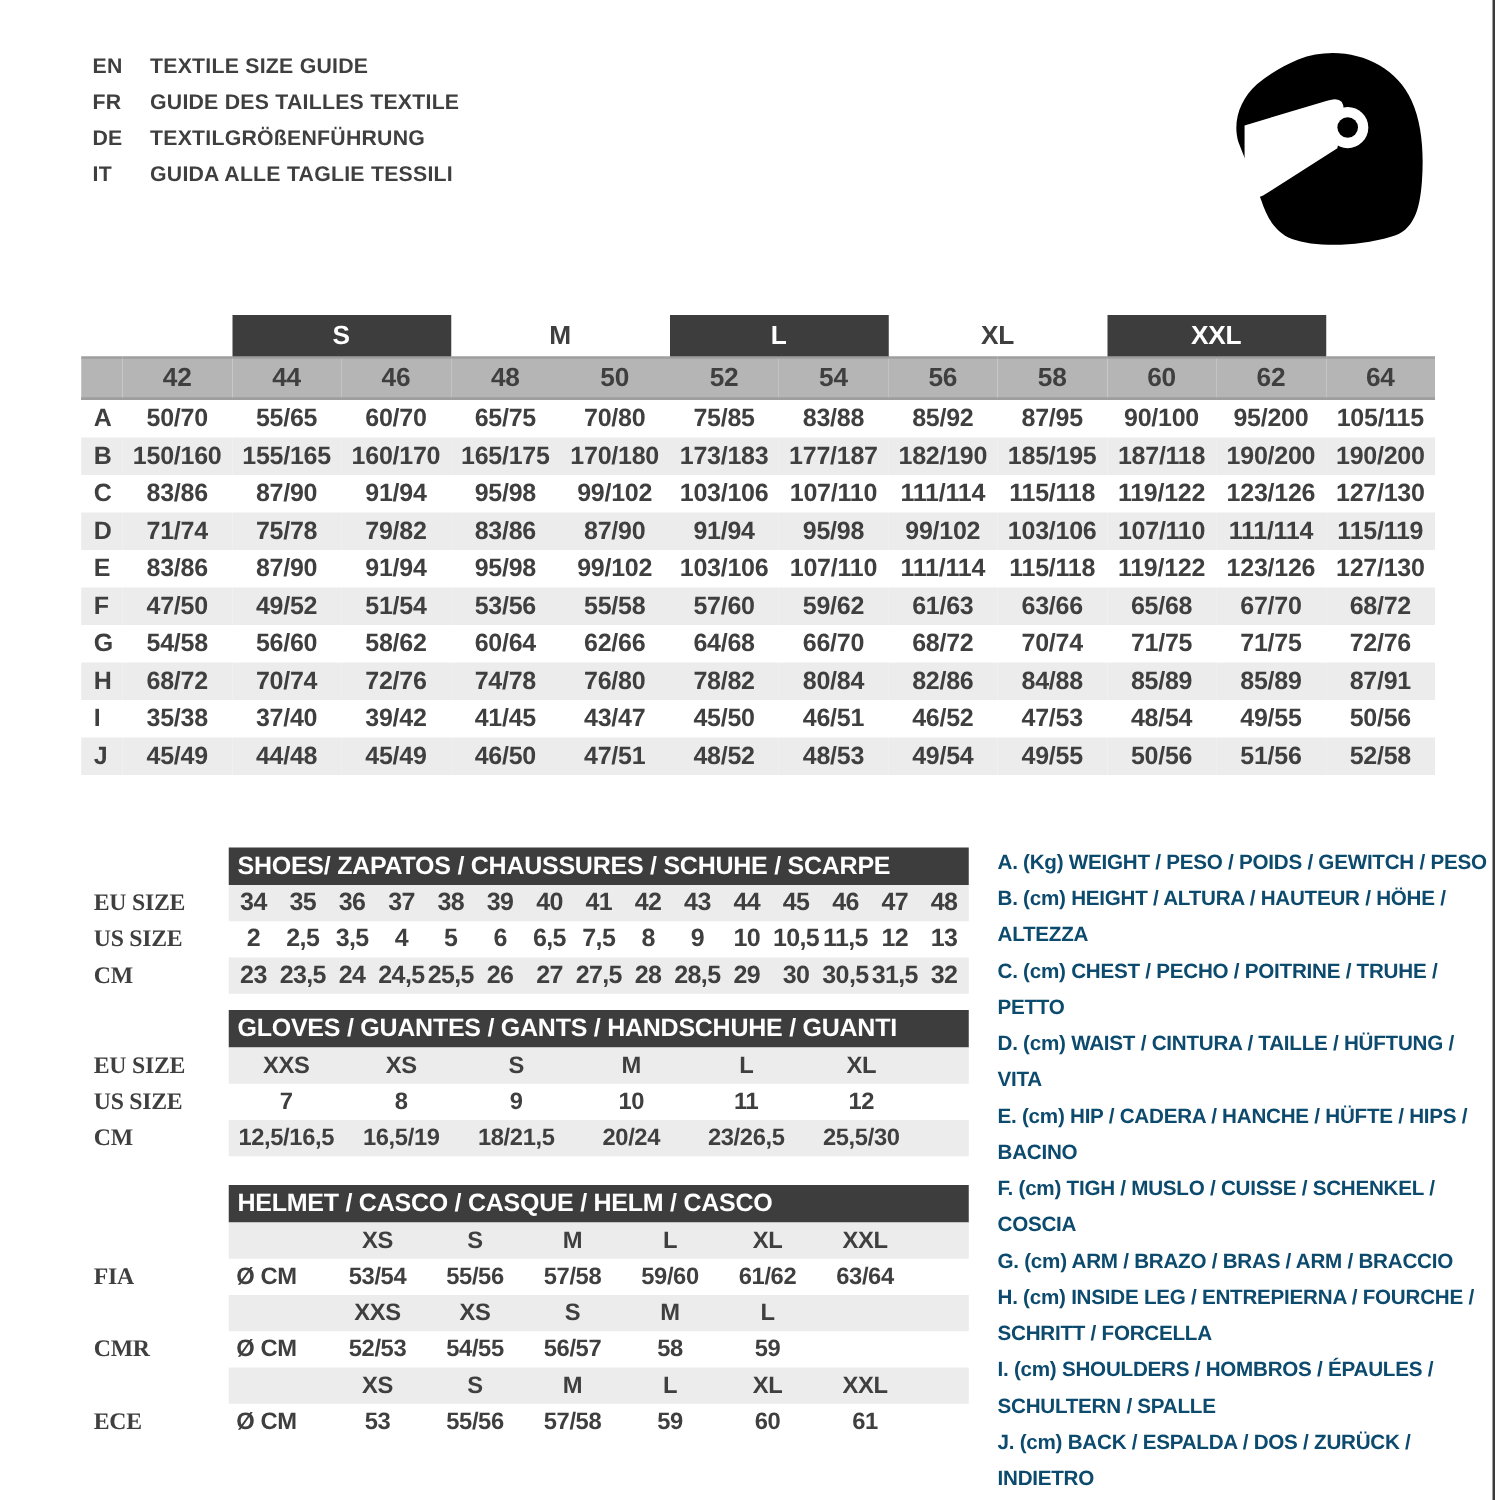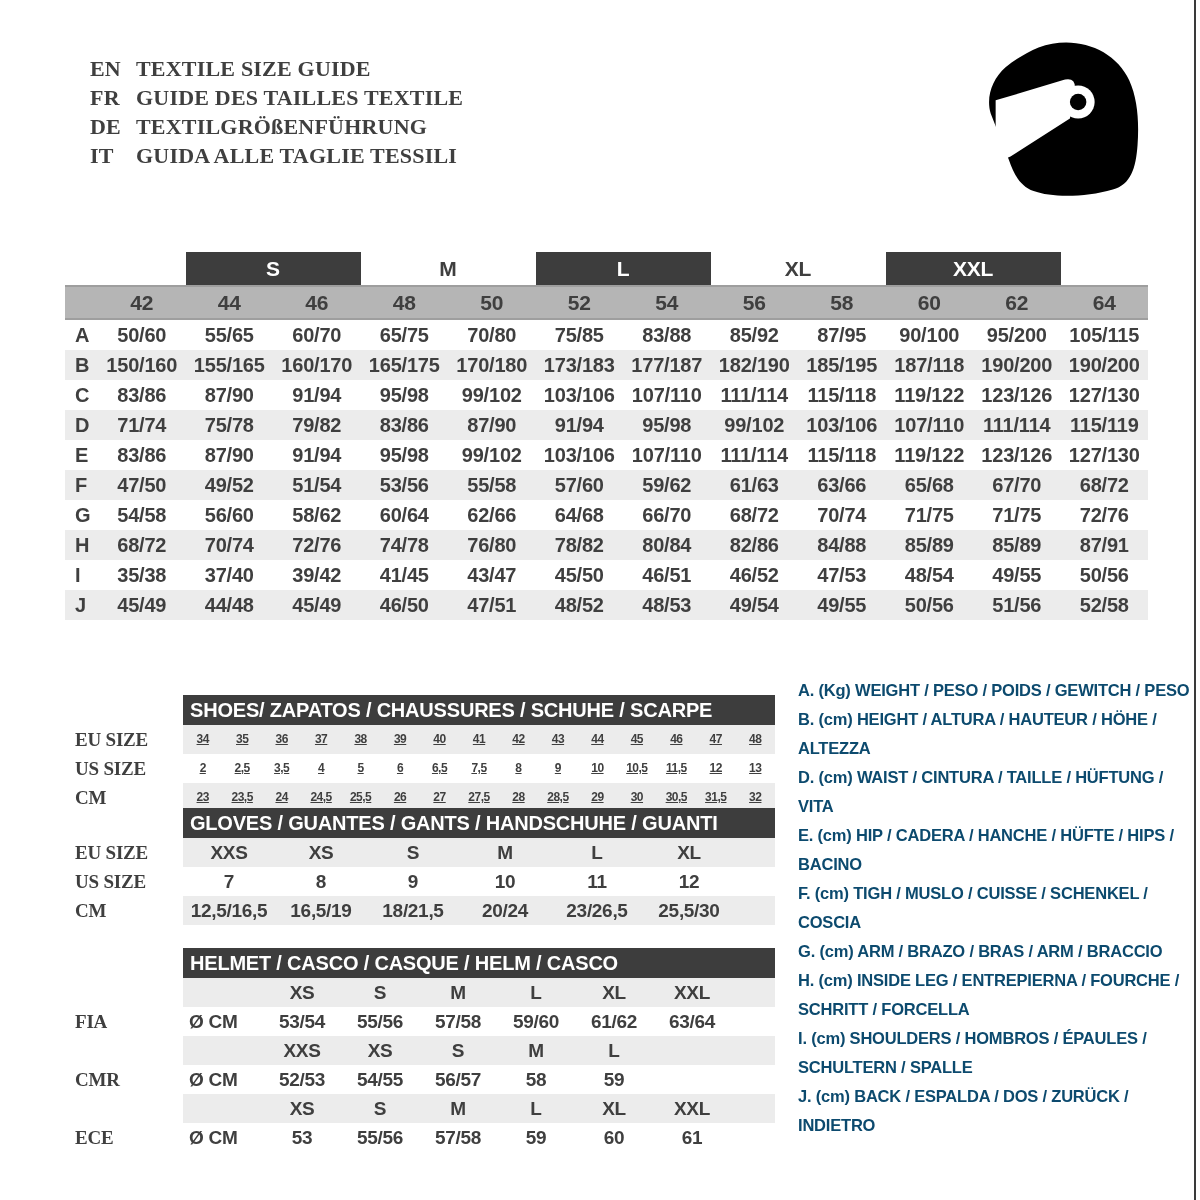--- a/index.html
+++ b/index.html
@@ -1,50 +1,50 @@
 <!DOCTYPE html>
 <html style="--dark-bar: #3d3d3d; --header-band: #b5b5b5; --stripe: #ececec; --text: #3f3f3f;"><head>
 <meta charset="utf-8">
 <style>
   html,body{margin:0;padding:0;background:#fff;}
   .page{position:relative;width:1200px;height:1200px;background:#fff;overflow:hidden;
         font-family:"Liberation Sans",sans-serif;font-weight:700;color:var(--text,#3f3f3f);}
   .edge-line{position:absolute;left:1194px;top:0;width:2px;height:1200px;background:#3a3a3a;}
 
   
-  .languages{position:absolute;left:74px;top:38px;list-style:none;margin:16px;padding:0;
-             font-size:22px;line-height:29px;letter-spacing:.2px;font-family:Liberation Serif, serif;}
+  .languages{position:absolute;left:74px;top:38px;list-style:none;margin:0;padding:0;
+             font-size:17px;line-height:29px;letter-spacing:.2px;}
   .languages li{display:flex;}
   .languages .code{width:46px;flex:0 0 46px;}
 
   
   .helmet-svg{position:absolute;left:975px;top:36px;}
 
   
   .main{position:absolute;left:65px;top:252px;width:1083px;border-collapse:collapse;table-layout:fixed;}
   .main col.c-letter{width:33px;}
   .main td{padding:0;text-align:center;font-size:20px;line-height:30px;letter-spacing:-.2px;}
   .main tr.group-row td{height:33px;line-height:33px;font-size:21px;}
   .main td.gbox{background:var(--dark-bar,#3d3d3d);color:#fff;}
   .main tr.num-row td{background:var(--header-band,#b5b5b5);height:31px;line-height:31px;
                       border-top:2px solid #9e9e9e;border-bottom:2px solid #9e9e9e;font-size:21px;}
   .main tbody td{height:30px;}
   .main tbody tr.stripe td{background:var(--stripe,#ececec);}
   .main td.letter{text-align:left;padding-left:10px;}
 
   
   .sec{position:absolute;left:65px;width:710px;}
-  .sec-shoes{top:678px;margin-top:17px;} .sec-gloves{top:808px;} .sec-helmet{top:948px;}
+  .sec-shoes{top:678px;} .sec-gloves{top:808px;} .sec-helmet{top:948px;}
   .bar{margin-left:118px;width:592px;box-sizing:border-box;height:30px;line-height:30px;
        background:var(--dark-bar,#3d3d3d);color:#fff;font-size:20px;padding-left:7px;letter-spacing:-.2px;}
   .srow{display:grid;grid-template-columns:118px 592px;height:29px;}
   .slabel{font-size:19px;line-height:29px;padding-left:10px;letter-spacing:-.2px;font-family:Liberation Serif, serif;}
   .band{display:grid;align-items:center;text-align:center;font-size:19px;line-height:29px;letter-spacing:-.3px;}
   .band.stripe{background:var(--stripe,#ececec);}
-  .grid-shoes{grid-template-columns:repeat(15,1fr);font-size:12px;letter-spacing:-.5px;text-decoration:underline;}
+  .grid-shoes{grid-template-columns:repeat(15,1fr);font-size:20px;letter-spacing:-.5px;}
   .grid-gloves{grid-template-columns:repeat(6,92px) 1fr;}
   .grid-helmet{grid-template-columns:80px repeat(6,78px) 1fr;}
   .cell.unit{text-align:left;padding-left:6px;}
 
   
   .legend{position:absolute;left:798px;top:676px;width:396px;list-style:none;margin:0;padding:0;
           font-size:16.5px;line-height:29px;letter-spacing:-.2px;color:#0c4a6e;}
 </style>
 </head>
 <body>
@@ -116,21 +116,21 @@
           <td>56</td>
           <td>58</td>
           <td>60</td>
           <td>62</td>
           <td>64</td>
         </tr>
       </thead>
     <tbody id="main-body">
         <tr>
           <td class="letter">A</td>
-          <td>50/60</td>
+          <td>50/70</td>
           <td>55/65</td>
           <td>60/70</td>
           <td>65/75</td>
           <td>70/80</td>
           <td>75/85</td>
           <td>83/88</td>
           <td>85/92</td>
           <td>87/95</td>
           <td>90/100</td>
           <td>95/200</td>
@@ -451,20 +451,21 @@
             <div class="cell">60</div>
             <div class="cell">61</div>
           </div>
         </div>
       </div>
   </section>
 
   <ul class="legend" id="legend">
       <li>A. (Kg) WEIGHT / PESO / POIDS / GEWITCH / PESO</li>
       <li>B. (cm) HEIGHT / ALTURA / HAUTEUR / HÖHE / ALTEZZA</li>
+      <li>C. (cm) CHEST / PECHO / POITRINE / TRUHE / PETTO</li>
       <li>D. (cm) WAIST / CINTURA / TAILLE / HÜFTUNG / VITA</li>
       <li>E. (cm) HIP / CADERA / HANCHE / HÜFTE / HIPS / BACINO</li>
       <li>F. (cm) TIGH / MUSLO / CUISSE / SCHENKEL / COSCIA</li>
       <li>G. (cm) ARM / BRAZO / BRAS / ARM / BRACCIO</li>
       <li>H. (cm) INSIDE LEG / ENTREPIERNA / FOURCHE / SCHRITT / FORCELLA</li>
       <li>I. (cm) SHOULDERS / HOMBROS / ÉPAULES / SCHULTERN / SPALLE</li>
       <li>J. (cm) BACK / ESPALDA / DOS / ZURÜCK / INDIETRO</li>
     </ul>
 </div>
 

